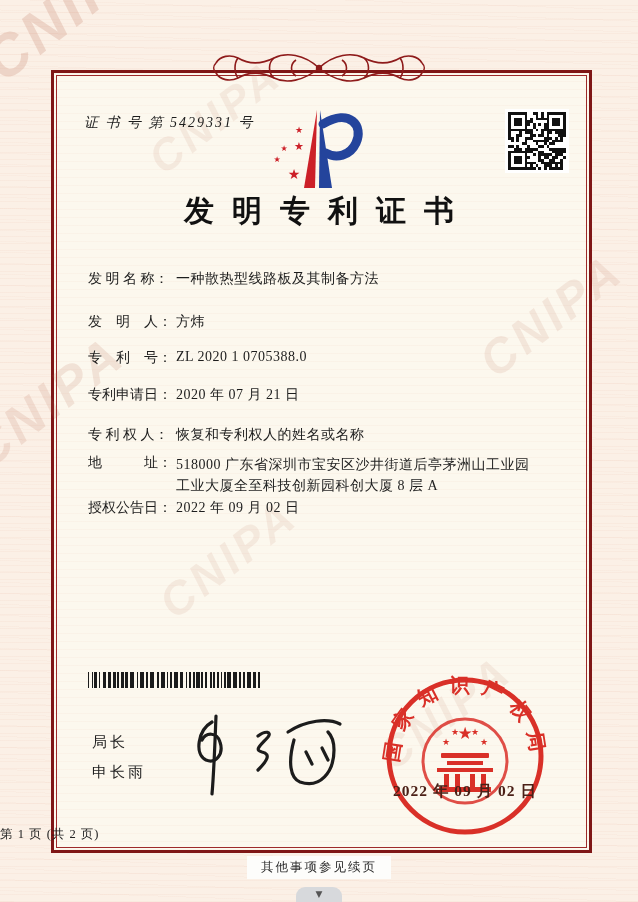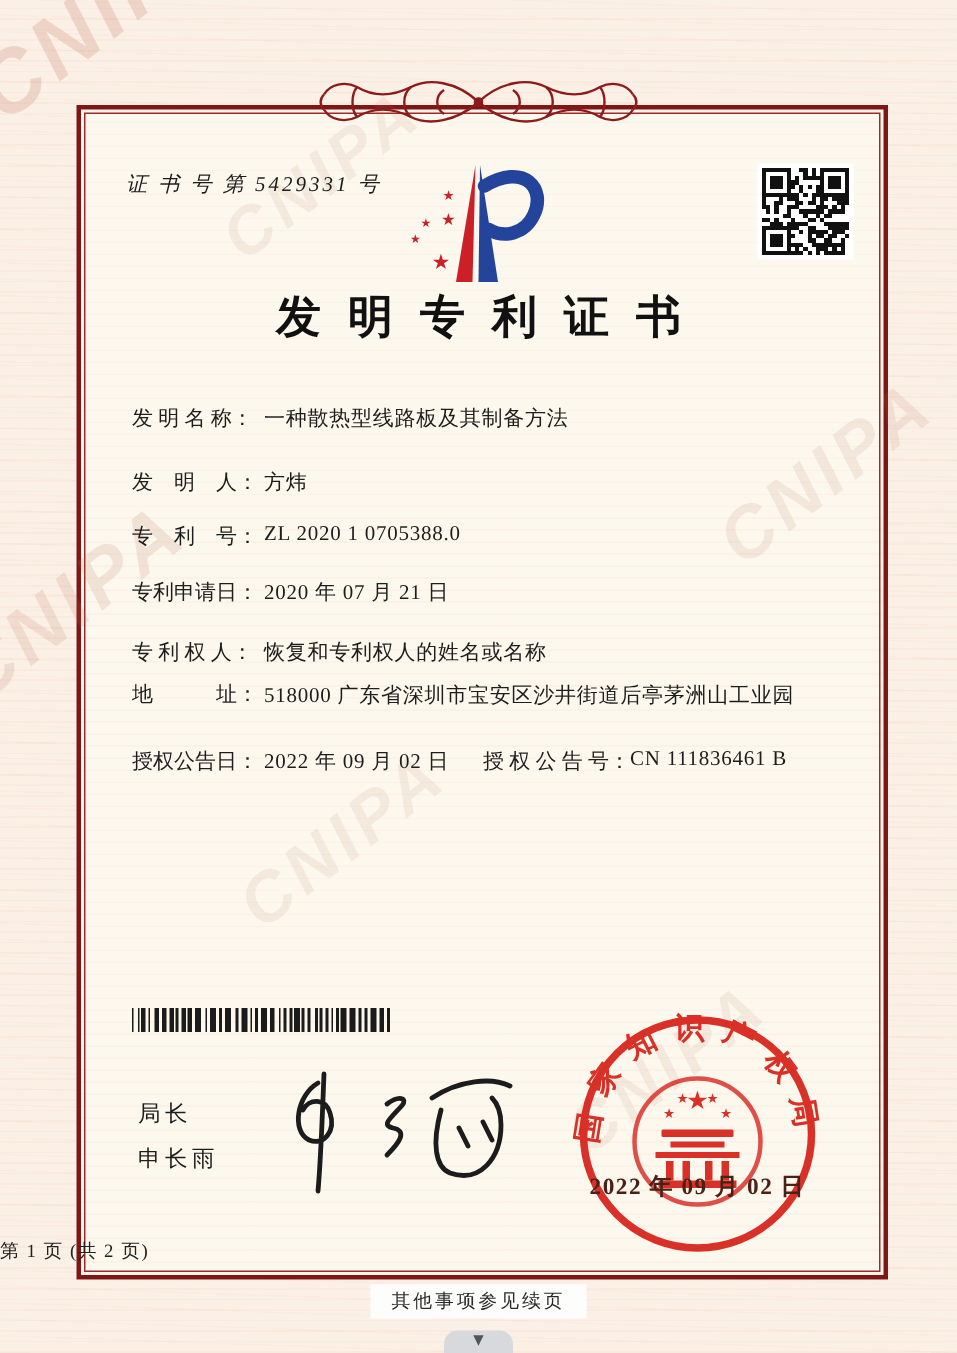--- a/index.html
+++ b/index.html
@@ -388,25 +388,24 @@
     <div class="frow" style="top:349px">
       <span class="flabel">专　利　号：</span><span class="fvalue">ZL 2020 1 0705388.0</span>
     </div>
     <div class="frow" style="top:386px">
       <span class="flabel">专利申请日：</span><span class="fvalue">2020 年 07 月 21 日</span>
     </div>
     <div class="frow" style="top:426px">
       <span class="flabel">专 利 权 人：</span><span class="fvalue">恢复和专利权人的姓名或名称</span>
     </div>
     <div class="frow" style="top:454px">
-      <span class="flabel">地　　　址：</span><span class="fvalue"><span class="vline" style="display:block">518000 广东省深圳市宝安区沙井街道后亭茅洲山工业园</span></span>
+      <span class="flabel">地　　　址：</span><span class="fvalue"><span class="vline" style="display:block">518000 广东省深圳市宝安区沙井街道后亭茅洲山工业园</span><span class="vline" style="display:block">工业大厦全至科技创新园科创大厦 8 层 A</span></span>
     </div>
     <div class="frow" style="top:499px">
       <span class="flabel">授权公告日：</span><span class="fvalue">2022 年 09 月 02 日</span>
-      <span class="fpair2"><span style="white-space:pre">授 权 公 告 号：</span><span class="fvalue">CN 111836461 B</span></span>
     </div>
 
 
     <div class="barcode" style="position:absolute">
         <div style="position:absolute;left:0px;top:0;width:1px;height:16px;background:#1b1b1b"></div>
         <div style="position:absolute;left:4px;top:0;width:1px;height:16px;background:#1b1b1b"></div>
         <div style="position:absolute;left:6px;top:0;width:3px;height:16px;background:#1b1b1b"></div>
         <div style="position:absolute;left:11px;top:0;width:1px;height:16px;background:#1b1b1b"></div>
         <div style="position:absolute;left:15px;top:0;width:3px;height:16px;background:#1b1b1b"></div>
         <div style="position:absolute;left:20px;top:0;width:3px;height:16px;background:#1b1b1b"></div>

